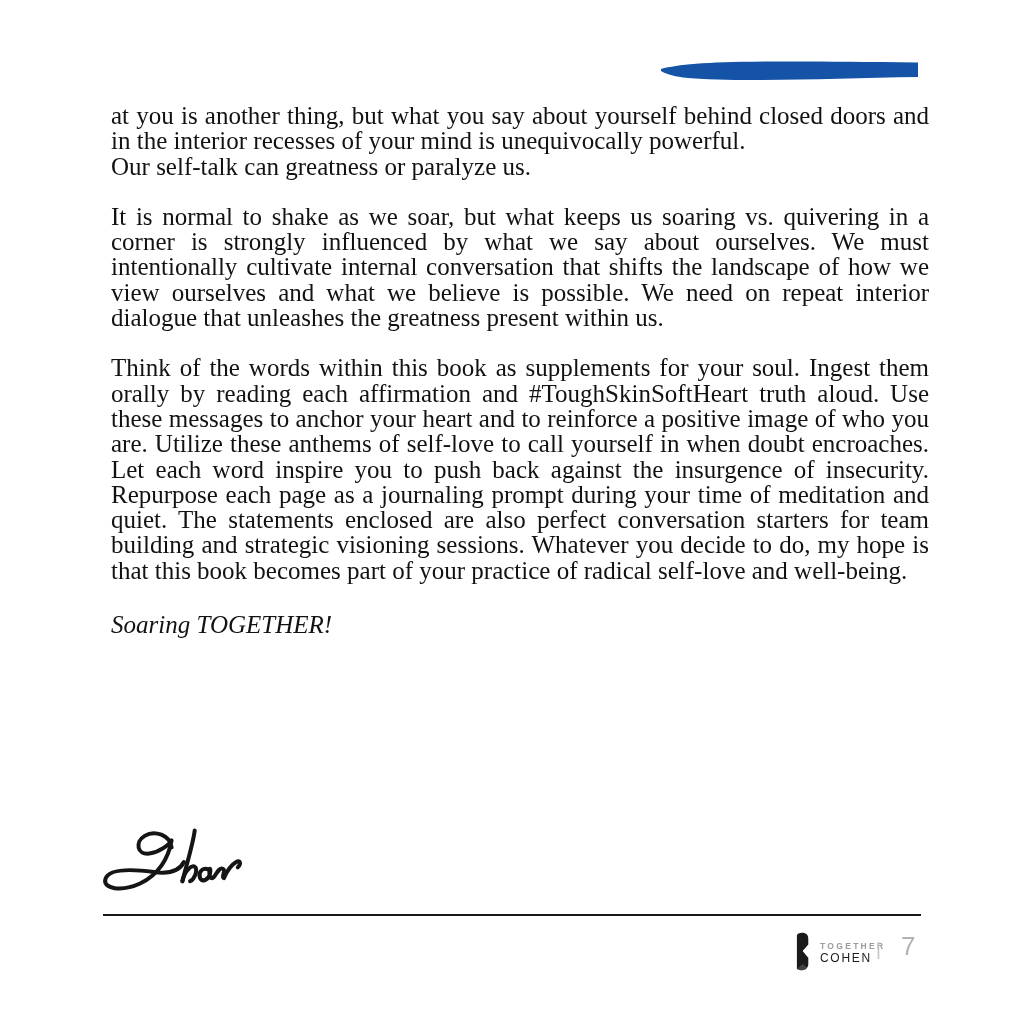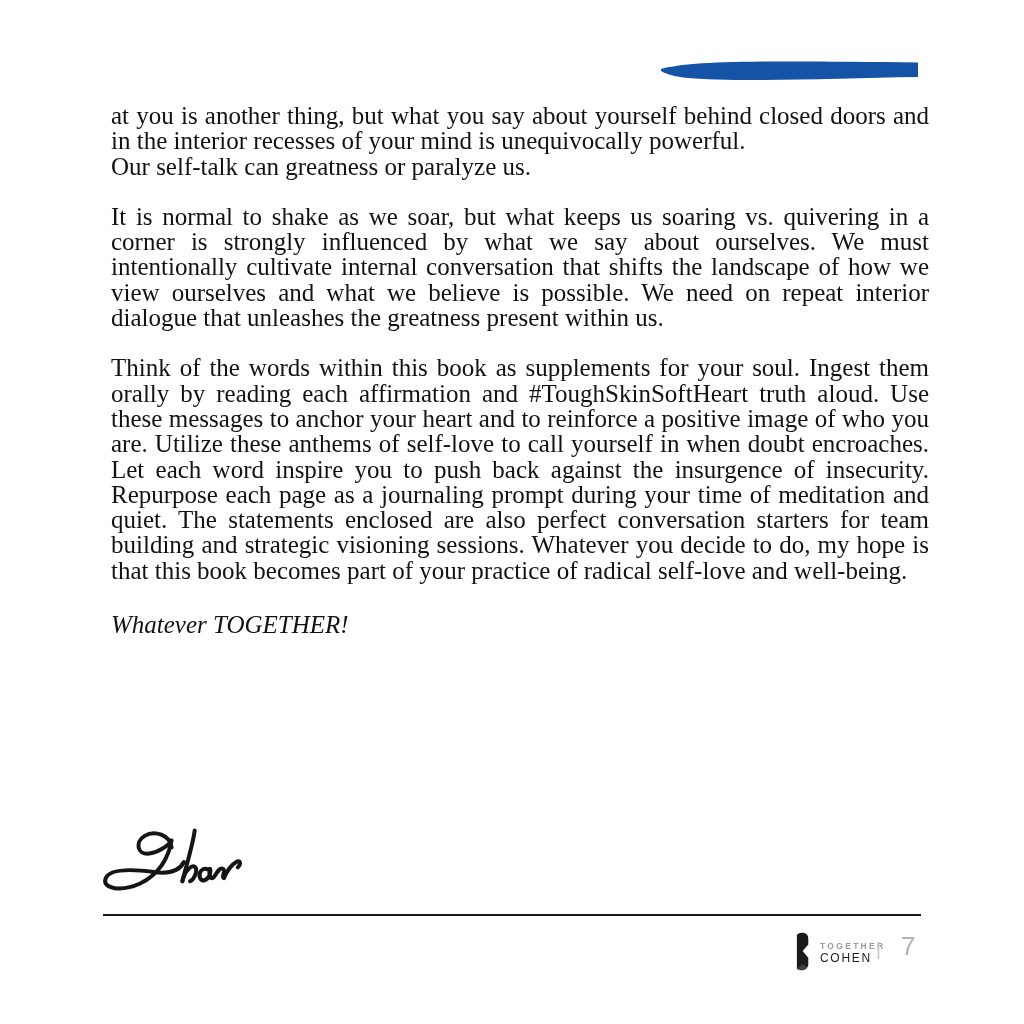--- a/index.html
+++ b/index.html
@@ -52,21 +52,21 @@
     <svg viewBox="0 0 258 23" preserveAspectRatio="none" aria-hidden="true">
       <path d="M0,10 C28,3 72,1 257,3.5 L257,18 C172,19 84,24 22,18.5 C11,17 3,14 0,12 Z" fill="#1453a6"></path>
     </svg>
   </div>
 
   <div class="content">
     <p>at you is another thing, but what you say about yourself behind closed doors and in the interior recesses of your mind is unequivocally powerful.</p>
     <p class="left gap">Our self-talk can greatness or paralyze us.</p>
     <p class="gap">It is normal to shake as we soar, but what keeps us soaring vs. quivering in a corner is strongly influenced by what we say about ourselves. We must intentionally cultivate internal conversation that shifts the landscape of how we view ourselves and what we believe is possible.  We need on repeat interior dialogue that unleashes the greatness present within us.</p>
     <p>Think of the words within this book as supplements for your soul.  Ingest them orally by reading each affirmation and #ToughSkinSoftHeart truth aloud. Use these messages to anchor your heart and to reinforce a positive image of who you are.  Utilize these anthems of self-love to call yourself in when doubt encroaches.  Let each word inspire you to push back against the insurgence of insecurity.  Repurpose each page as a journaling prompt during your time of meditation and quiet.   The statements enclosed are also perfect conversation starters for team building and strategic visioning sessions.  Whatever you decide to do, my hope is that this book becomes part of your practice of radical self-love and well-being.</p>
-    <p class="closing">Whatever TOGETHER!</p>
+    <p class="closing">Soaring TOGETHER!</p>
   </div>
 
   <div class="signature">
     <svg viewBox="0 0 195 105" aria-hidden="true">
       <g fill="none" stroke="#151515" stroke-width="5.2" stroke-linecap="round" stroke-linejoin="round">
 
         <path d="M97,27 C95,11 75,4 62,12 C49,20 52,37 68,35 C82,33 94,23 97,18 C93,41 80,63 56,74 C32,85 7,81 11,68 C15,55 44,55 74,59 C95,62 107,58 113,46"></path>
 
         <path d="M127,5 C125,22 116,51 111,71"></path>
 

